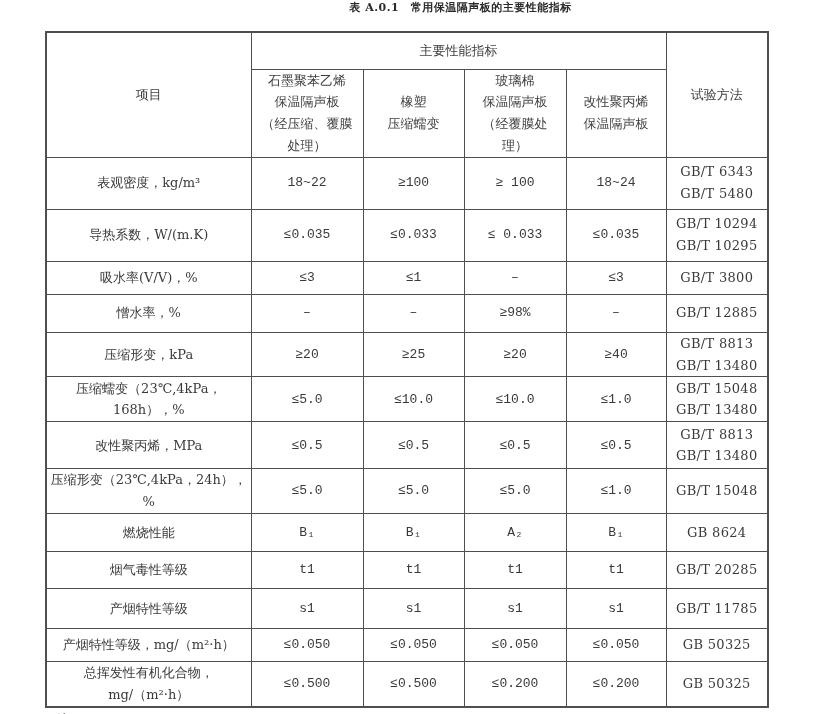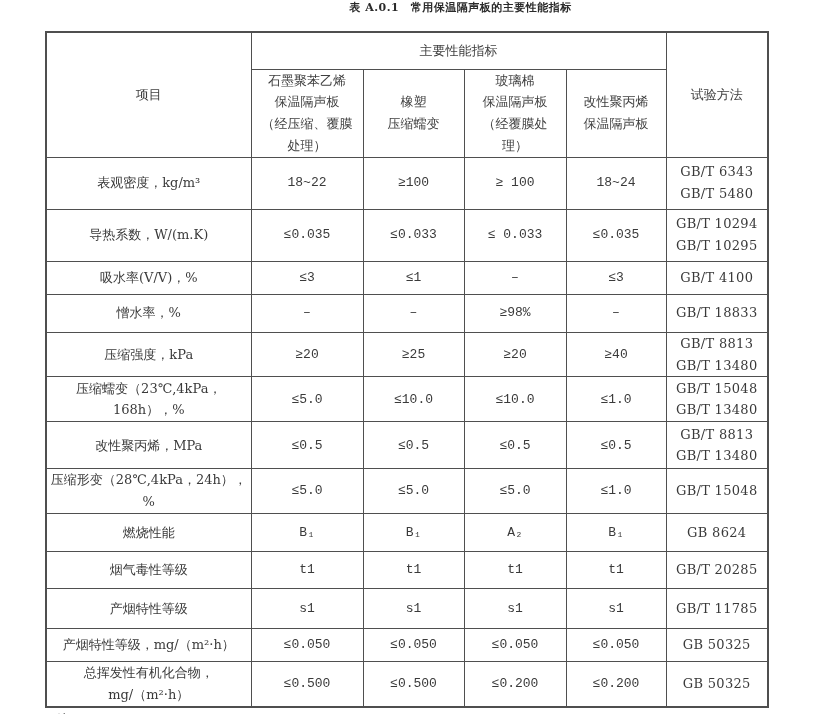--- a/index.html
+++ b/index.html
@@ -108,32 +108,32 @@
       <td class="val">≤0.035</td>
       <td class="method">GB/T 10294
 GB/T 10295</td>
     </tr>
     <tr style="height:33px">
       <td class="item">吸水率(V/V)，%</td>
       <td class="val">≤3</td>
       <td class="val">≤1</td>
       <td class="val">–</td>
       <td class="val">≤3</td>
-      <td class="method">GB/T 4100</td>
+      <td class="method">GB/T 3800</td>
     </tr>
     <tr style="height:38px">
       <td class="item">憎水率，%</td>
       <td class="val">–</td>
       <td class="val">–</td>
       <td class="val">≥98%</td>
       <td class="val">–</td>
-      <td class="method">GB/T 18833</td>
+      <td class="method">GB/T 12885</td>
     </tr>
     <tr style="height:40px">
-      <td class="item">压缩强度，kPa</td>
+      <td class="item">压缩形变，kPa</td>
       <td class="val">≥20</td>
       <td class="val">≥25</td>
       <td class="val">≥20</td>
       <td class="val">≥40</td>
       <td class="method">GB/T 8813
 GB/T 13480</td>
     </tr>
     <tr style="height:45px">
       <td class="item">压缩蠕变（23℃,4kPa，
 168h），%</td>
@@ -147,21 +147,21 @@
     <tr style="height:47px">
       <td class="item">改性聚丙烯，MPa</td>
       <td class="val">≤0.5</td>
       <td class="val">≤0.5</td>
       <td class="val">≤0.5</td>
       <td class="val">≤0.5</td>
       <td class="method">GB/T 8813
 GB/T 13480</td>
     </tr>
     <tr style="height:36px">
-      <td class="item">压缩形变（28℃,4kPa，24h），%</td>
+      <td class="item">压缩形变（23℃,4kPa，24h），%</td>
       <td class="val">≤5.0</td>
       <td class="val">≤5.0</td>
       <td class="val">≤5.0</td>
       <td class="val">≤1.0</td>
       <td class="method">GB/T 15048</td>
     </tr>
     <tr style="height:38px">
       <td class="item">燃烧性能</td>
       <td class="val">B₁</td>
       <td class="val">B₁</td>

